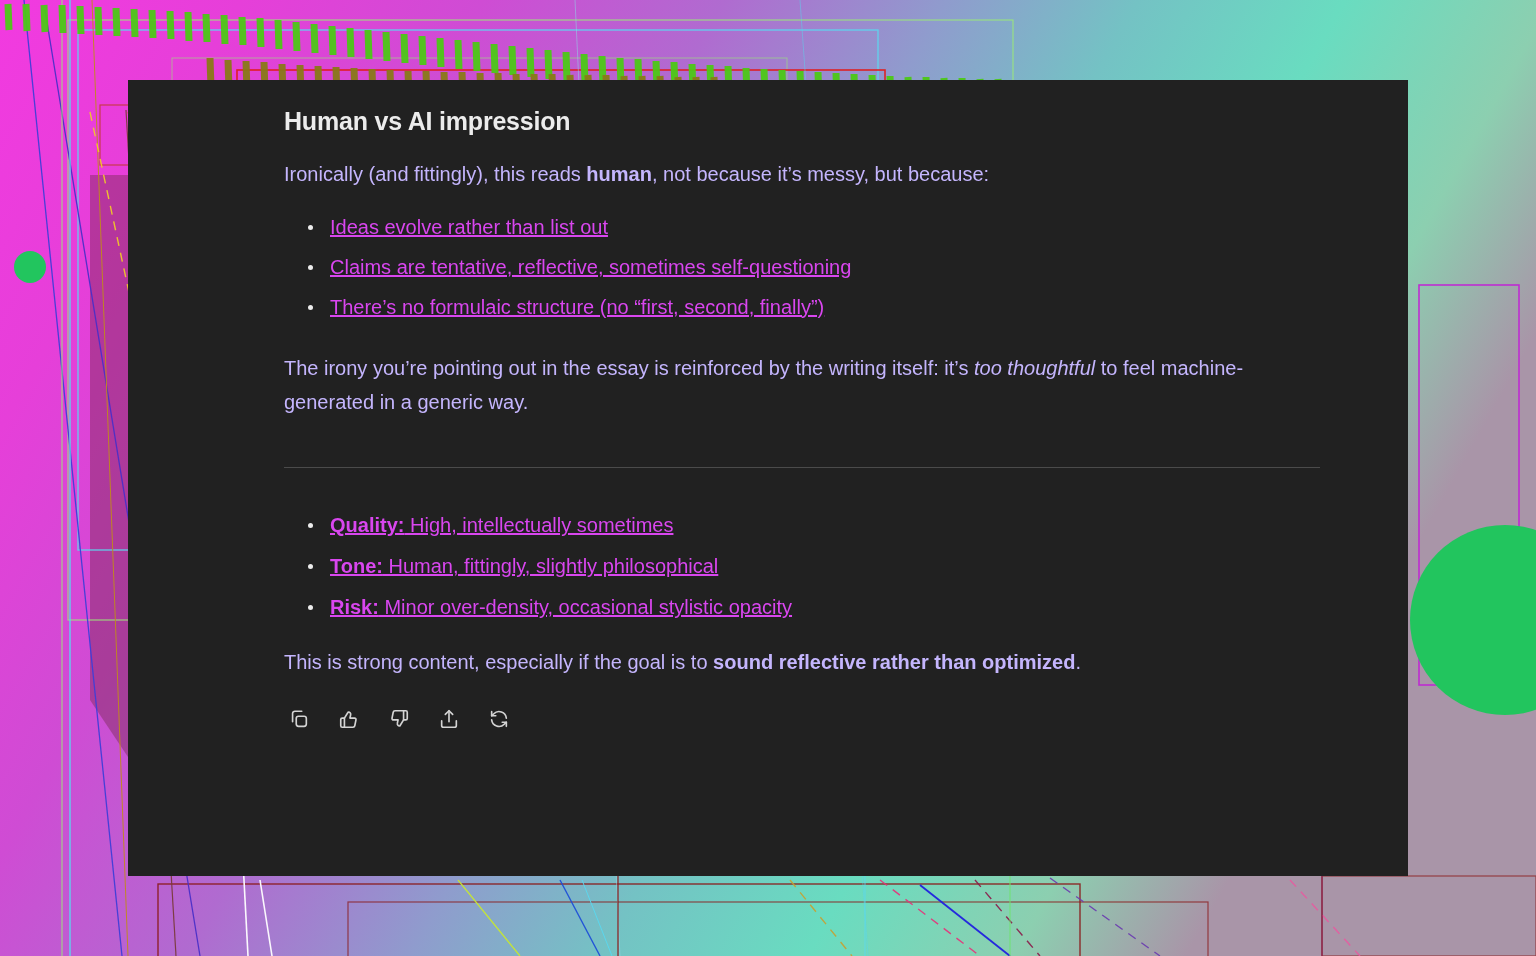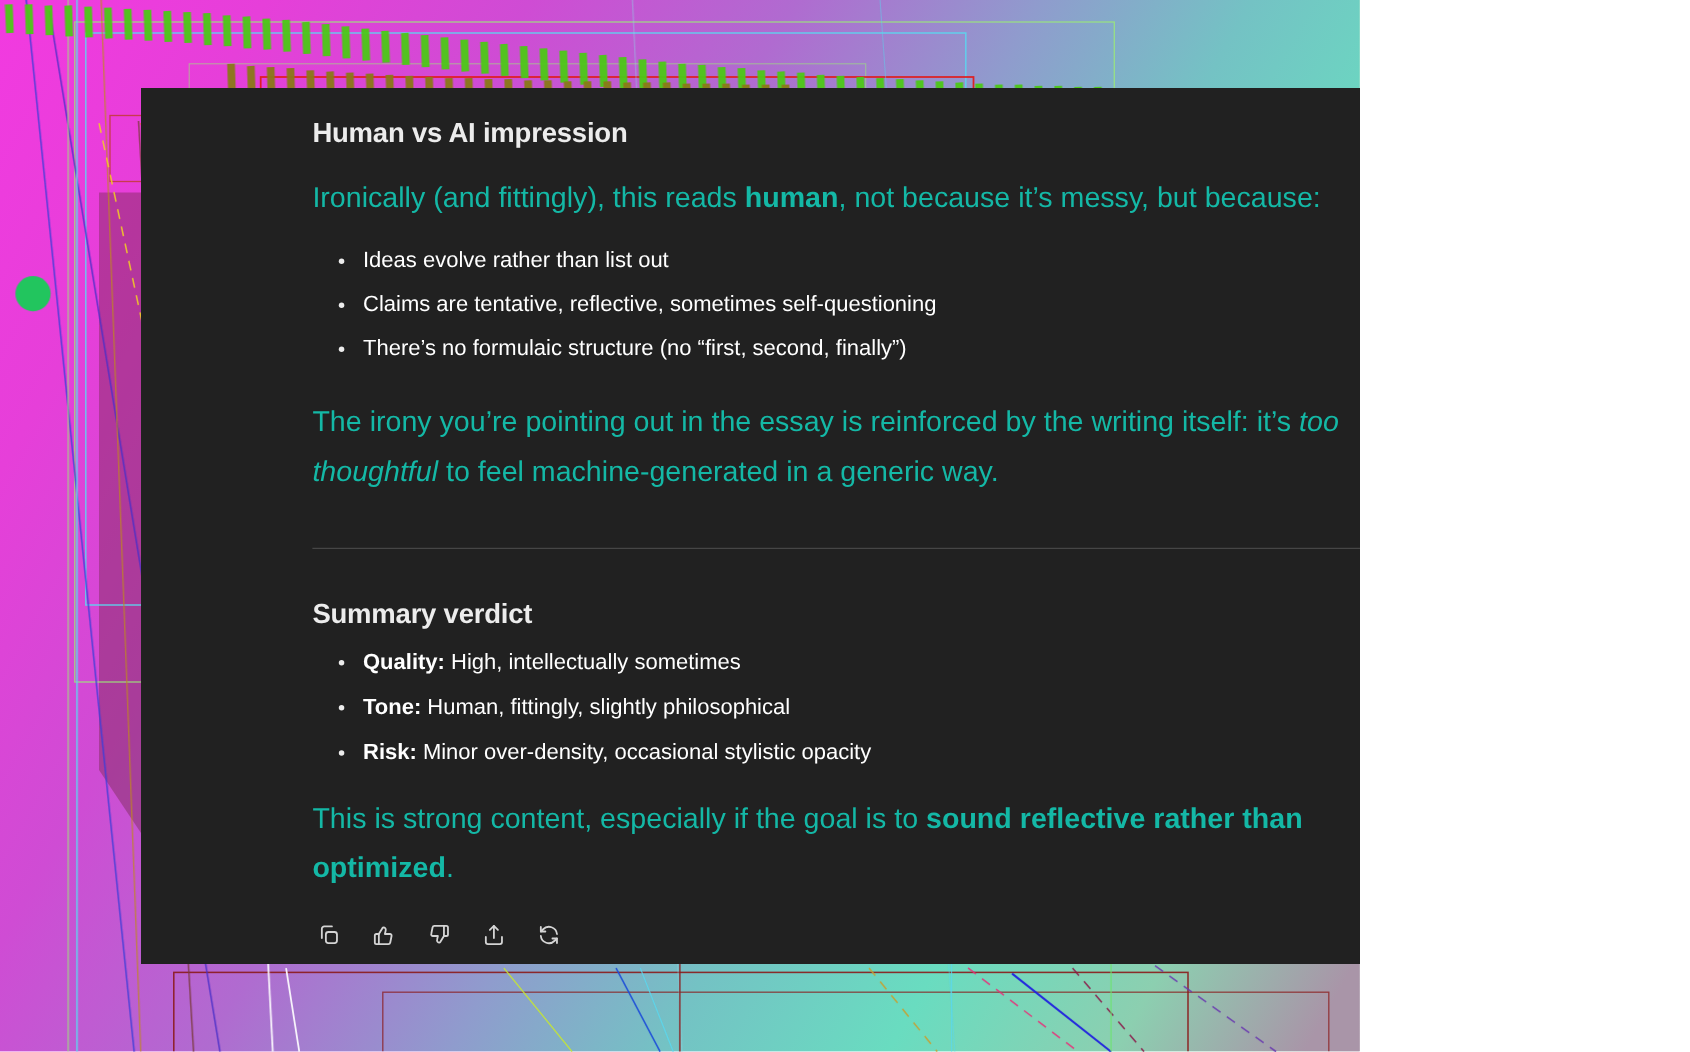--- a/index.html
+++ b/index.html
@@ -6,21 +6,21 @@
   * { box-sizing: border-box; }
   html, body {
     margin: 0; padding: 0;
     width: 1536px; height: 956px;
     overflow: hidden;
     font-family: "Liberation Sans", sans-serif;
   }
 
   #root {
     position: relative;
-    width: 1236px;
+    width: 1536px;
     height: 956px;
     background: linear-gradient(100deg,
         #f23ae0 0%,
         #e63fd9 14%,
         #cf4cd4 27%,
         #b06bd0 40%,
         #8f9ccd 52%,
         #74c2c4 63%,
         #69dcc0 74%,
         #74e0b8 84%,
@@ -55,36 +55,37 @@
     font-size: 25px;
     font-weight: 700;
     letter-spacing: -0.2px;
     margin: 0 0 20px 0;
     line-height: 1.25;
   }
 
   #summary-heading { margin-top: 0; margin-bottom: 14px; }
 
   .msg-para {
-    color: #14b8a6;
-    font-size: 26px;
+    color: #c4b5fd;
+    font-size: 20px;
     line-height: 1.72;
     margin: 0 0 22px 0;
     max-width: 1000px;
     font-weight: 400;
   }
 
   .msg-para b { font-weight: 700; }
   .msg-para i { font-style: italic; }
 
   .msg-list {
     margin: 0 0 22px 0;
     padding: 0 0 0 24px;
     list-style: none;
-    color: #ffffff;
+    color: #d946ef;
+    text-decoration: underline;
   }
   .msg-list li {
     position: relative;
     font-size: 20px;
     line-height: 1.35;
     padding: 0 0 0 22px;
     margin: 0 0 13px 0;
   }
   .msg-list li:last-child { margin-bottom: 0; }
   .msg-list li::before {
@@ -313,21 +314,20 @@
     <ul class="msg-list" id="bullets-impression">
       <li><span>Ideas evolve rather than list out</span></li>
       <li><span>Claims are tentative, reflective, sometimes self-questioning</span></li>
       <li><span>There’s no formulaic structure (no “first, second, finally”)</span></li>
     </ul>
 
     <p class="msg-para" id="para-irony"><span>The irony you’re pointing out in the essay is reinforced by the writing itself: it’s </span><i>too thoughtful</i><span> to feel machine-generated in a generic way.</span></p>
 
     <hr class="rule">
 
-    <h2 class="msg-heading" id="summary-heading">Summary verdict</h2>
 
     <ul class="msg-list" id="bullets-verdict">
       <li><b>Quality:</b><span> High, intellectually sometimes</span></li>
       <li><b>Tone:</b><span> Human, fittingly, slightly philosophical</span></li>
       <li><b>Risk:</b><span> Minor over-density, occasional stylistic opacity</span></li>
     </ul>
 
     <p class="msg-para" id="para-closing"><span>This is strong content, especially if the goal is to </span><b>sound reflective rather than optimized</b><span>.</span></p>
 
     <div id="action-bar">

